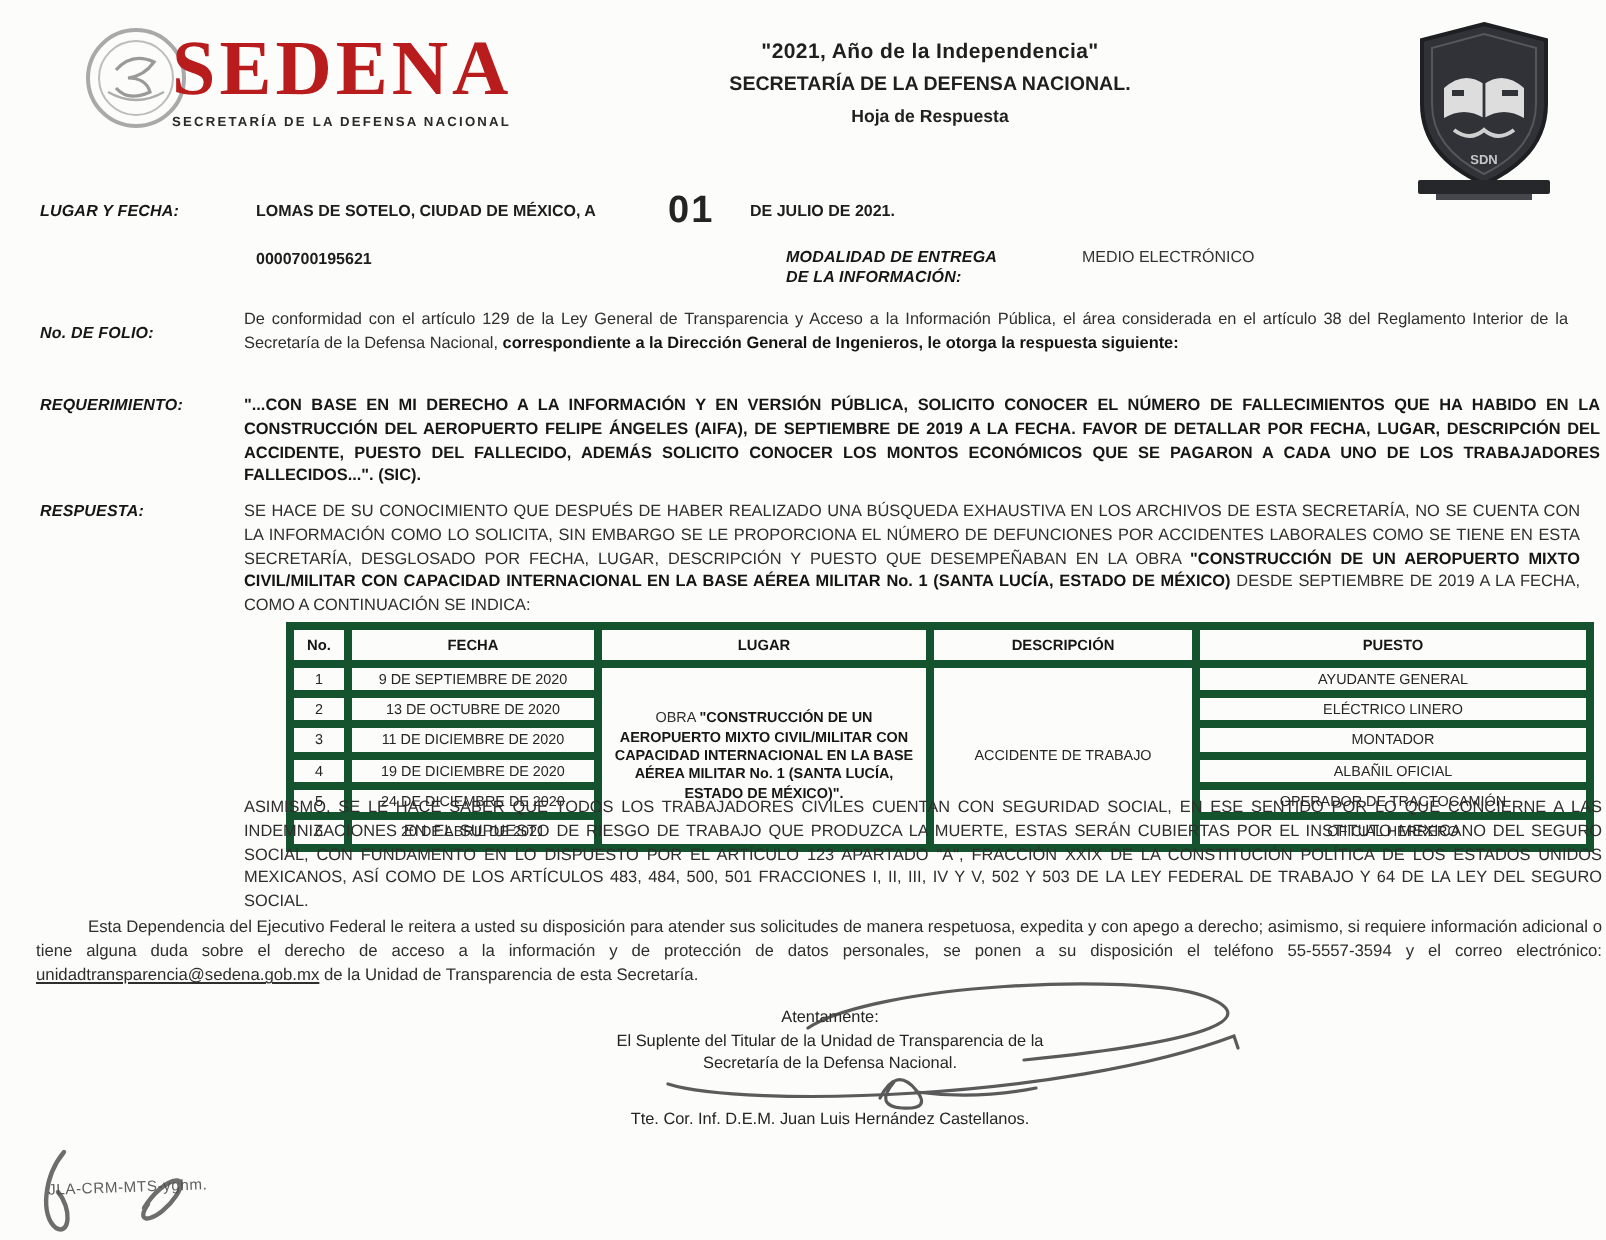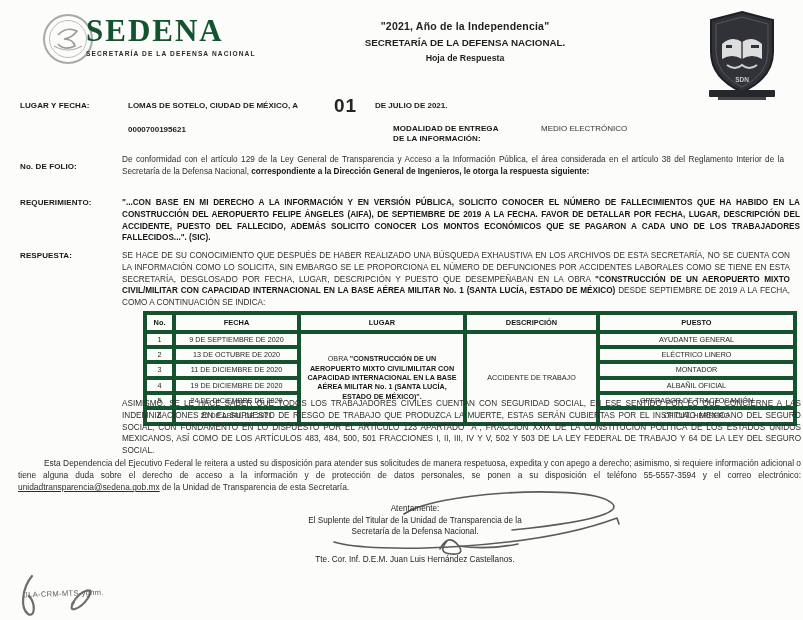--- a/index.html
+++ b/index.html
@@ -5,30 +5,30 @@
   * { margin:0; padding:0; box-sizing:border-box; }
   html,body { background:#e9e9e9; }
   body { font-family:"Liberation Sans", sans-serif; }
   .page {
     position:relative; width:803px; height:620px; margin:0 auto;
     background:#fcfcfb; color:#2d2d2d; overflow:hidden;
   }
   .abs { position:absolute; }
   .brand-word {
     font-family:"Liberation Serif", serif; font-weight:bold;
-    font-size:31px; letter-spacing:2px; color:#14532d; line-height:1;
+    font-size:39px; letter-spacing:2px; color:#b91c1c; line-height:1;
   }
   .brand-sub {
     font-size:6.6px; font-weight:bold; letter-spacing:1.1px; color:#2a2a2a; margin-top:4px;
   }
   .center-head { text-align:center; color:#1f1f1f; }
   .center-head .motto { font-size:10.5px; font-weight:bold; letter-spacing:.2px; }
   .center-head .secretariat { font-size:9.8px; font-weight:bold; margin-top:5px; }
   .center-head .hoja { font-size:8.8px; font-weight:bold; line-height:1.25; margin-top:5px; }
-  .lbl { font-weight:bold; font-size:8px; color:#161616; letter-spacing:.1px; }
+  .lbl { font-weight:bold; font-size:8px; color:#161616; letter-spacing:.1px;font-style:italic; }
   .val { font-weight:bold; font-size:8px; color:#1d1d1d; }
   .day-stamp { font-size:19px; font-weight:bold; color:#242424; letter-spacing:1px; }
   .para {
     font-size:8.2px; line-height:1.44; text-align:justify; color:#2e2e2e;
   }
   .para .bd, .bd { font-weight:bold; color:#141414; }
   .para.allbold { font-weight:bold; color:#161616; }
   table.deaths {
     border-collapse:collapse; table-layout:fixed; font-size:7.2px; color:#262626;
     background:#fcfcfb;

